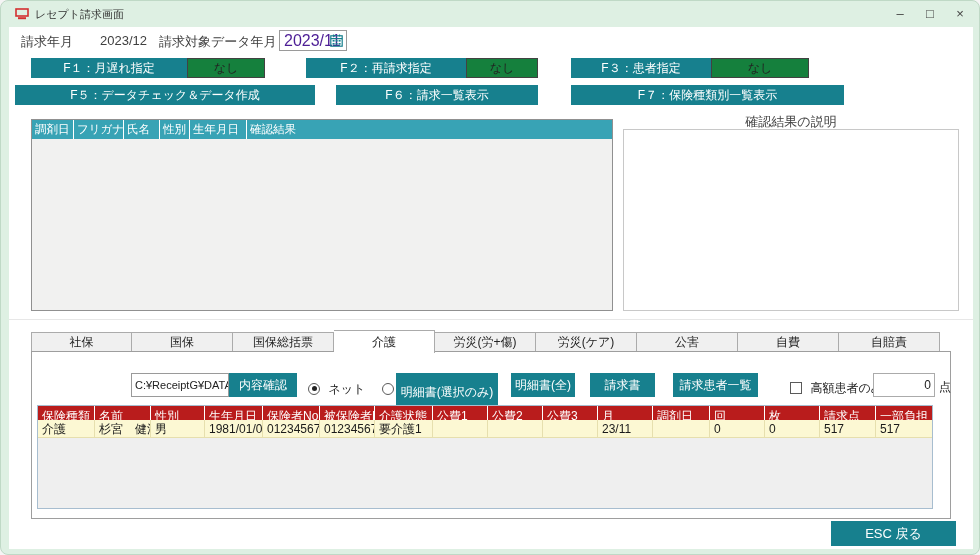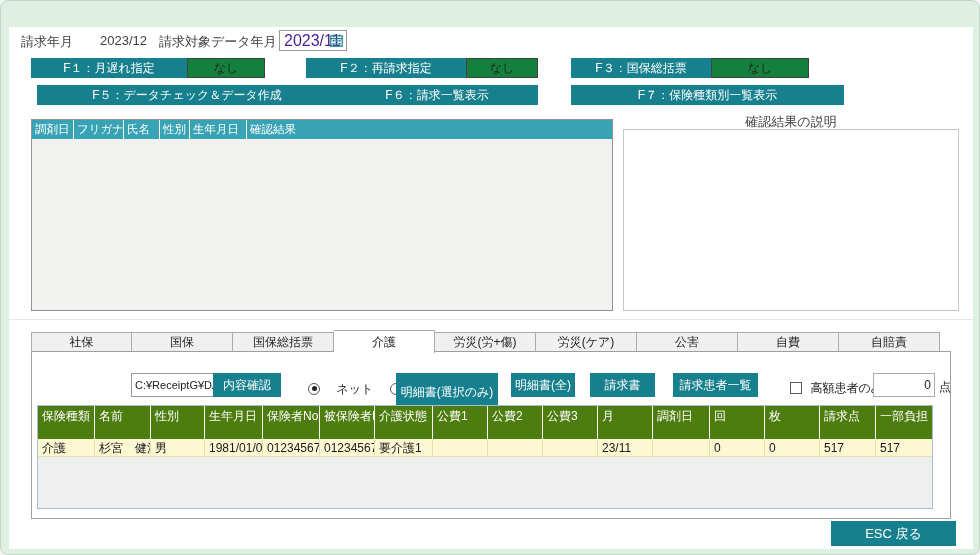--- a/index.html
+++ b/index.html
@@ -27,32 +27,42 @@
   .tab.first { border-left:1px solid #ababab; }
   .tab.selected { top:329px; height:23px; background:#ffffff; border-bottom:none; line-height:22px; z-index:3; }
   #tabpanel { left:30px; top:350px; width:920px; height:168px; border:1px solid #9e9e9e; background:#ffffff; }
   
   .radio { display:inline-block; width:12px; height:12px; border:1px solid #5a5a5a; border-radius:50%; background:#fff; position:relative; vertical-align:middle; }
   .radio.on::after { content:""; position:absolute; left:2.5px; top:2.5px; width:5px; height:5px; border-radius:50%; background:#222; }
   .checkbox { display:inline-block; width:12px; height:12px; border:1px solid #5a5a5a; background:#fff; vertical-align:middle; }
   .ctl-lbl { font-size:12px; color:#222; white-space:nowrap; }
   
   #ptable { border:1px solid #a7bdcf; background:#efefef; overflow:hidden; }
-  .pt-head { display:flex; background:#4d7c0f; height:33px; }
+  .pt-head { display:flex; background:#b91c1c; height:14px; }
   .pt-head > div { color:#fff; font-size:12px; line-height:20px; padding-left:4px; border-right:1px solid #ffffff; overflow:hidden; white-space:nowrap; flex:none; }
   .pt-row { display:flex; background:#FCF8D3; height:18px; border-bottom:1px solid #e6dfae; cursor:pointer; }
   .pt-row > div { font-size:12px; color:#1a1a1a; line-height:18px; padding-left:4px; border-right:1px solid #e6dfae; overflow:hidden; white-space:nowrap; flex:none; }
   .c0{width:57px}.c1{width:56px}.c2{width:54px}.c3{width:58px}.c4{width:57px}.c5{width:55px}.c6{width:58px}.c7{width:55px}.c8{width:55px}.c9{width:55px}.c10{width:55px}.c11{width:57px}.c12{width:55px}.c13{width:55px}.c14{width:56px}.c15{flex:1 !important}
   .divline { background:#e7e7e7; height:1px; }
 </style>
 </head>
 <body>
 
 <div id="stage">
 
+  <div id="titlebar" class="abs">
+    <svg class="abs" style="left:14px;top:7px" width="14" height="12" viewBox="0 0 14 12">
+      <rect x="1" y="1" width="12" height="7" fill="none" stroke="#d43030" stroke-width="1.6"></rect>
+      <rect x="3" y="9.2" width="8" height="2" fill="#d43030"></rect>
+    </svg>
+    <div class="abs title-text" style="left:34px;top:0">レセプト請求画面</div>
+    <div class="abs win-ctl" style="left:884px;top:2px">–</div>
+    <div class="abs win-ctl" style="left:914px;top:2px">□</div>
+    <div class="abs win-ctl" style="left:944px;top:2px">×</div>
+  </div>
 
   <div id="winbody" class="abs"></div>
 
   <div class="abs lbl" style="left:20px;top:32px">請求年月</div>
   <div class="abs lbl" style="left:99px;top:32px">2023/12</div>
   <div class="abs lbl" style="left:158px;top:32px">請求対象データ年月</div>
   <div class="abs" style="left:278px;top:29px;width:68px;height:21px;border:1px solid #9a9a9a;background:#fff">
     <span style="font-size:16px;color:#4c1d95;line-height:19px;padding-left:4px;display:inline-block">2023/11</span>
     <svg class="abs" style="right:3px;top:3px" width="13" height="13" viewBox="0 0 13 13">
       <rect x="0.8" y="1.8" width="11.4" height="10.4" fill="none" stroke="#17808E" stroke-width="1.2"></rect>
@@ -65,24 +75,24 @@
       <rect x="2.6" y="9" width="2" height="1.6" fill="#17808E"></rect>
         <rect x="5.6" y="9" width="2" height="1.6" fill="#17808E"></rect>
         <rect x="8.6" y="9" width="2" height="1.6" fill="#17808E"></rect>
     </svg>
   </div>
 
   <div class="abs btn-teal" style="left:30px;top:57px;width:156px;height:20px">F１：月遅れ指定</div>
   <div class="abs val-box" style="left:186px;top:57px;width:78px;height:20px">なし</div>
   <div class="abs btn-teal" style="left:305px;top:57px;width:160px;height:20px">F２：再請求指定</div>
   <div class="abs val-box" style="left:465px;top:57px;width:72px;height:20px">なし</div>
-  <div class="abs btn-teal" style="left:570px;top:57px;width:140px;height:20px">F３：国保総括票</div>
+  <div class="abs btn-teal" style="left:570px;top:57px;width:140px;height:20px">F３：患者指定</div>
   <div class="abs val-box" style="left:710px;top:57px;width:98px;height:20px">なし</div>
 
-  <div class="abs btn-teal" style="left:36px;top:84px;width:300px;height:20px">F５：データチェック＆データ作成</div>
+  <div class="abs btn-teal" style="left:14px;top:84px;width:300px;height:20px">F５：データチェック＆データ作成</div>
   <div class="abs btn-teal" style="left:335px;top:84px;width:202px;height:20px">F６：請求一覧表示</div>
   <div class="abs btn-teal" style="left:570px;top:84px;width:273px;height:20px">F７：保険種類別一覧表示</div>
 
   <div id="checklist" class="abs" style="left:30px;top:118px;width:582px;height:192px">
     <div class="chk-head">
       <div style="width:42px">調剤日</div>
       <div style="width:50px">フリガナ</div>
       <div style="width:36px">氏名</div>
       <div style="width:30px">性別</div>
       <div style="width:57px">生年月日</div>
@@ -101,25 +111,25 @@
   <div class="tab selected" style="left:333px">介護</div>
   <div class="tab" style="left:434px">労災(労+傷)</div>
   <div class="tab" style="left:535px">労災(ケア)</div>
   <div class="tab" style="left:636px">公害</div>
   <div class="tab" style="left:737px">自費</div>
   <div class="tab" style="left:838px">自賠責</div>
 
   <div id="tabpanel" class="abs"></div>
 
   <div class="abs inp" style="left:130px;top:372px;width:98px;height:24px;line-height:22px;overflow:hidden;white-space:nowrap;font-size:11px">C:¥ReceiptG¥DATA01.C</div>
-  <div class="abs btn-teal" style="left:212px;top:372px;width:68px;height:24px">内容確認</div>
+  <div class="abs btn-teal" style="left:228px;top:372px;width:68px;height:24px">内容確認</div>
 
   <div class="abs" style="left:307px;top:378px">
     <span class="radio on"></span>
-    <span class="ctl-lbl" style="margin-left:12px">ネット</span>
+    <span class="ctl-lbl" style="margin-left:4px">ネット</span>
     <span class="radio" style="margin-left:12px"></span>
     <span class="ctl-lbl" style="margin-left:4px">CD</span>
   </div>
 
   <div class="abs btn-teal" style="left:395px;top:372px;width:102px;height:38px">明細書(選択のみ)</div>
   <div class="abs btn-teal" style="left:510px;top:372px;width:64px;height:24px">明細書(全)</div>
   <div class="abs btn-teal" style="left:589px;top:372px;width:65px;height:24px">請求書</div>
   <div class="abs btn-teal" style="left:672px;top:372px;width:85px;height:24px">請求患者一覧</div>
 
   <div class="abs" style="left:789px;top:377px">

